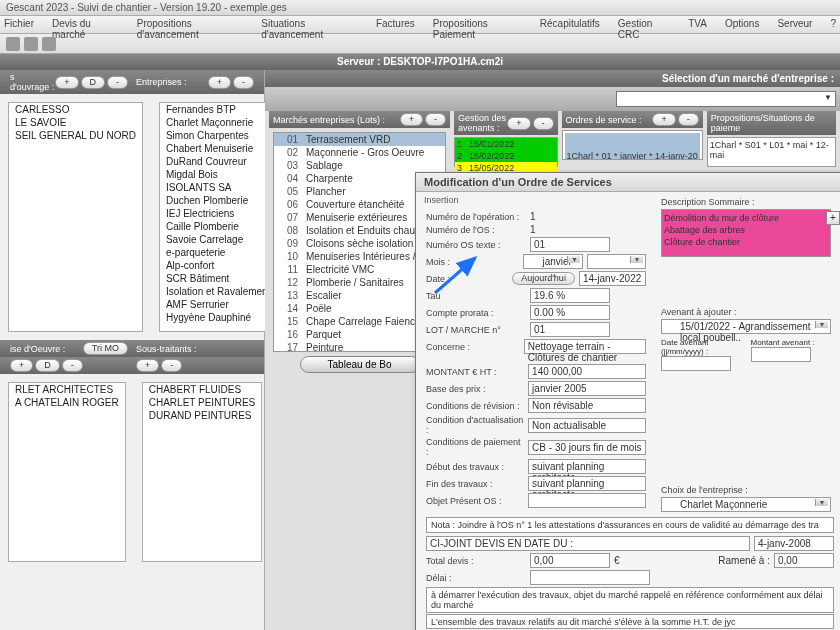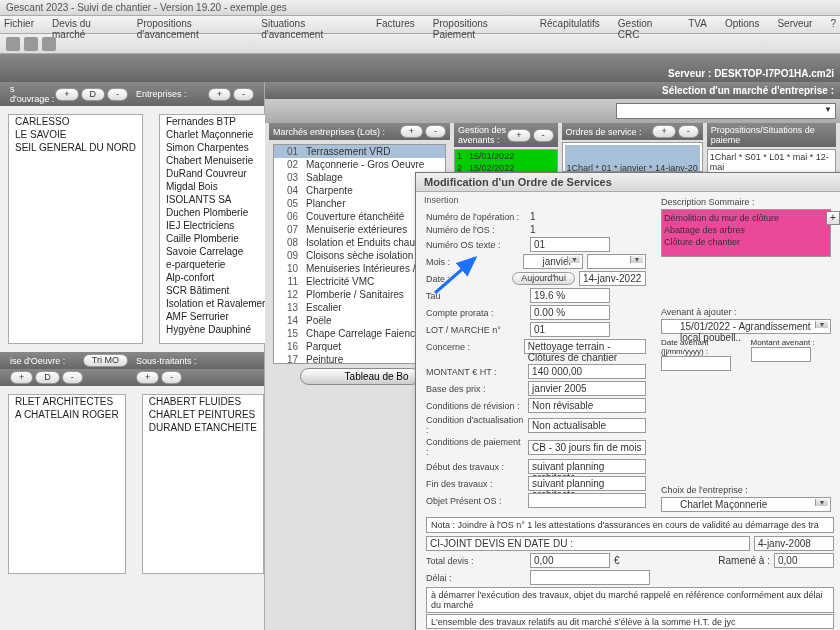--- a/index.html
+++ b/index.html
@@ -6,21 +6,21 @@
   body { font-family: Arial, sans-serif; font-size: 10px; background: #e8e8e8; color: #333; width: 840px; height: 630px; overflow: hidden; position: relative; }
   
   .titlebar { background: linear-gradient(#f0f0f0,#d8d8d8); height: 16px; padding: 2px 6px; font-size: 10px; color: #555; border-bottom: 1px solid #aaa; }
   
   .menubar { background: linear-gradient(#f5f5f5,#e0e0e0); height: 18px; padding: 2px 4px; font-size: 10px; border-bottom: 1px solid #aaa; display: flex; gap: 18px; }
   .menubar span { color: #444; }
   
   .toolbar { background: linear-gradient(#eee,#ddd); height: 20px; padding: 2px 6px; border-bottom: 1px solid #aaa; display: flex; gap: 4px; align-items: center; }
   .tb-icon { width: 14px; height: 14px; background: #999; border-radius: 2px; }
   
-  .serverbar { background: linear-gradient(#888,#666); color: #fff; height: 16px; padding: 14px 6px; font-size: 10px; text-align: right; font-weight: bold; }
+  .serverbar { background: linear-gradient(#888,#666); color: #fff; height: 16px; padding: 2px 6px; font-size: 10px; text-align: center; font-weight: bold; }
   
   .main { display: flex; height: calc(100% - 70px); }
   .left-col { width: 265px; background: #f0f0f0; border-right: 1px solid #aaa; }
   .right-col { flex: 1; background: #e0e0e0; position: relative; }
   
   .panel-header { background: linear-gradient(#888,#666); color: #fff; font-size: 9px; padding: 2px 6px; display: flex; justify-content: space-between; align-items: center; }
   .phdr-half { display:flex; justify-content:space-between; align-items:center; flex:1; padding:0 4px;}
   
   .pill-btn { background: linear-gradient(#fff,#ddd); border: 1px solid #999; border-radius: 8px; padding: 0 8px; font-size: 9px; color: #333; height: 13px; line-height: 11px; }
   .btn-row { display:flex; gap:2px;}
@@ -50,21 +50,21 @@
   
   .avenant-box{background:#fff; border:1px solid #999; height:30px; margin-top:2px;}
   .av-row{display:flex; font-size:9px;}
   .av-row span:first-child{width:10px; padding:1px 2px;}
   .av-green{background:#0c0;} .av-yellow{background:#ff0;}
   .av-date{padding:1px 4px; flex:1;}
   
   .ord-box,.prop-box{background:#fff;border:1px solid #999;height:30px;margin-top:2px;font-size:9px;padding:2px;overflow:hidden;}
   .ord-box .sel-row{background:#a8c0d8;padding:18px 2px;white-space:nowrap;}
   
-  .tableau-btn{background:linear-gradient(#fff,#ccc);border:1px solid #888;border-radius:10px;padding:2px 10px;font-size:10px;margin:4px auto;display:block;width:120px;text-align:right;}
+  .tableau-btn{background:linear-gradient(#fff,#ccc);border:1px solid #888;border-radius:10px;padding:2px 10px;font-size:10px;margin:4px auto;display:block;width:120px;}
   
   
   .modal{position:absolute; left:415px; top:172px; width:430px; height:460px; background:#f4f4f4; border:1px solid #777; box-shadow:2px 2px 6px rgba(0,0,0,.3); z-index:10; font-size:10px;}
   .modal-title{background:linear-gradient(#f0f0f0,#d8d8d8); padding:3px 8px; font-size:11px; font-weight:bold; color:#444; border-bottom:1px solid #aaa;}
   .group-label{font-size:9px; color:#555; padding:3px 8px 0;}
   .form{padding:4px 10px;}
   .form-row{display:flex; align-items:center; margin:2px 0; gap:4px;}
   .form-row .lbl{width:100px; font-size:9px; color:#444;}
   .inp{background:#fff;border:1px solid #999;padding:1px 3px;font-size:10px;height:15px;}
   .inp.w60{width:60px;} .inp.w80{width:80px;} .inp.w120{width:120px;}
@@ -194,21 +194,21 @@
       <div style="flex:1">
           <div class="listbox" id="moe-list">
             <div class="item">RLET ARCHITECTES</div>
             <div class="item">A CHATELAIN ROGER</div>
           </div>
         </div>
       <div style="flex:1">
           <div class="listbox" id="st-list">
             <div class="item">CHABERT FLUIDES</div>
             <div class="item">CHARLET PEINTURES</div>
-            <div class="item">DURAND ETANCHEITE</div>
+            <div class="item">DURAND PEINTURES</div>
           </div>
         </div>
     </div>
   </div>
 
   <div class="right-col">
     <div class="top-right-header" style="text-align:right">Sélection d'un marché d'entreprise :</div>
     <div class="sel-marche">
         <div class="combo"></div>
       </div>

